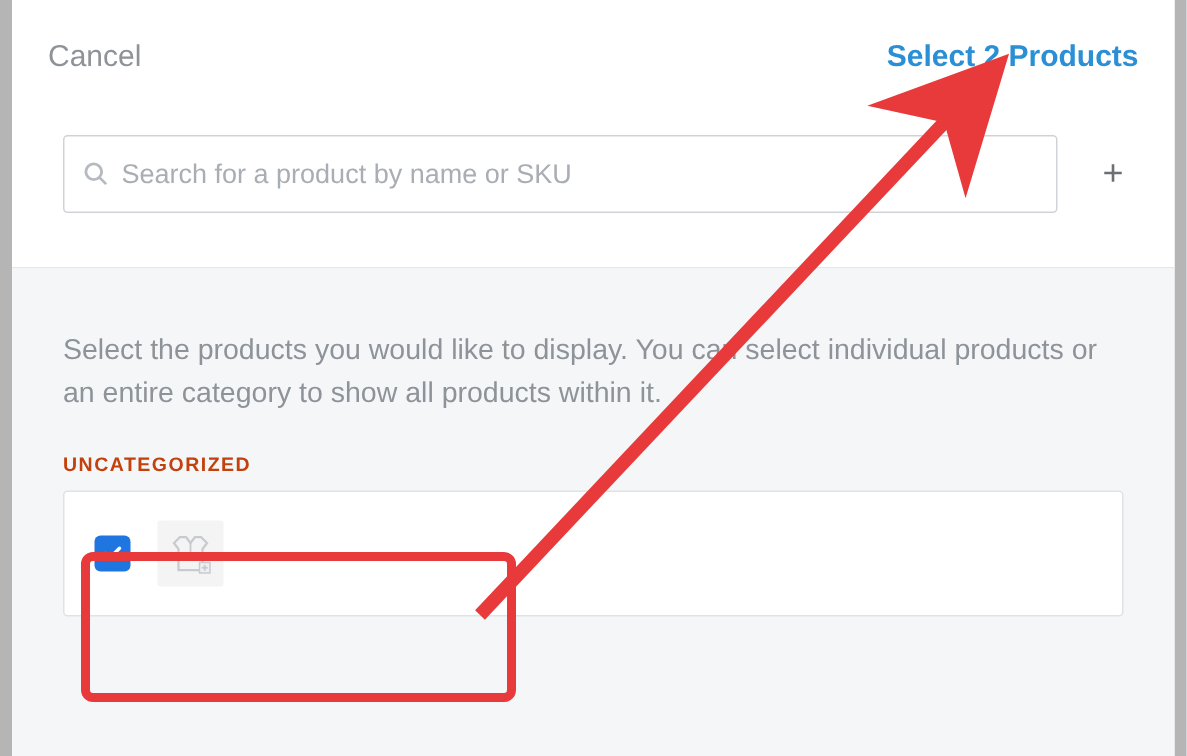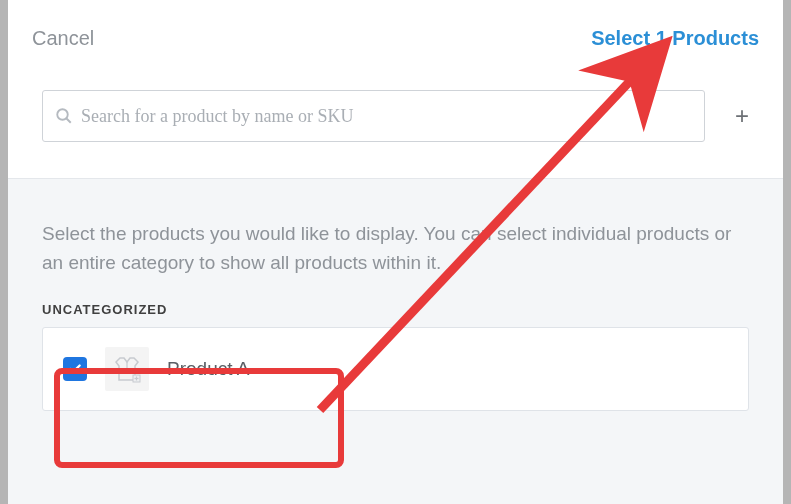--- a/index.html
+++ b/index.html
@@ -66,21 +66,20 @@
       margin-right: 8px;
       flex-shrink: 0;
     }
     .search-input {
       border: none;
       outline: none;
       flex: 1;
       font-size: 18px;
       color: #1d4ed8;
       background: transparent;
-      font-family: Liberation Serif, serif;
     }
     .search-input::placeholder { color: #a9aeb4; }
     .add-products {
       display: flex;
       align-items: center;
       gap: 10px;
       color: #2b8fd6;
       font-size: 19px;
       font-weight: 500;
       cursor: pointer;
@@ -95,21 +94,21 @@
       flex: 1;
       padding: 40px 34px 0 34px;
     }
     .instructions {
       color: #8e9399;
       font-size: 19px;
       line-height: 1.55;
       max-width: 690px;
     }
     .category-label {
-      color: #404040;
+      color: #c2410c;
       font-size: 13px;
       letter-spacing: 1px;
       font-weight: 600;
       margin-top: 24px;
     }
     .product-list {
       margin-top: 10px;
       background: #fff;
       border: 1px solid #dfe3e8;
       border-radius: 3px;
@@ -168,21 +167,21 @@
       z-index: 49;
     }
   </style>
 </head>
 <body>
 
 <div class="modal">
 
   <div class="header">
     <div class="cancel">Cancel</div>
-    <div class="confirm">Select 1 Products</div>
+    <div class="confirm">Select 2 Products</div>
   </div>
 
   <div class="search-section">
     <div class="search-wrap">
       <span class="search-icon">
         <svg viewBox="0 0 24 24" fill="none" stroke="#b5bac0" stroke-width="2.5">
           <circle cx="10" cy="10" r="7"></circle>
           <line x1="15" y1="15" x2="21" y2="21"></line>
         </svg>
       </span>
@@ -207,21 +206,20 @@
         </div>
         <div class="thumb">
           <svg width="34" height="34" viewBox="0 0 34 34">
             <path d="M10 6 L14 6 L17 10 L20 6 L24 6 L28 10 L25 14 L25 28 L9 28 L9 14 L6 10 Z" fill="none" stroke="#c7cacf" stroke-width="1.5"></path>
             <line x1="17" y1="10" x2="17" y2="22" stroke="#c7cacf" stroke-width="1.2"></line>
             <rect x="23" y="23" width="7" height="7" fill="#eeeff1" stroke="#c7cacf" stroke-width="1"></rect>
             <line x1="24.5" y1="26.5" x2="28.5" y2="26.5" stroke="#c7cacf" stroke-width="1.2"></line>
             <line x1="26.5" y1="24.5" x2="26.5" y2="28.5" stroke="#c7cacf" stroke-width="1.2"></line>
           </svg>
         </div>
-        <div class="product-name">Product A</div>
       </div>
     </div>
   </div>
 
 </div>
 
 <div class="highlight-box"></div>
 <svg class="arrow-svg">
   <defs>
     <marker id="arrowhead" markerWidth="10" markerHeight="10" refX="6" refY="5" orient="auto">

